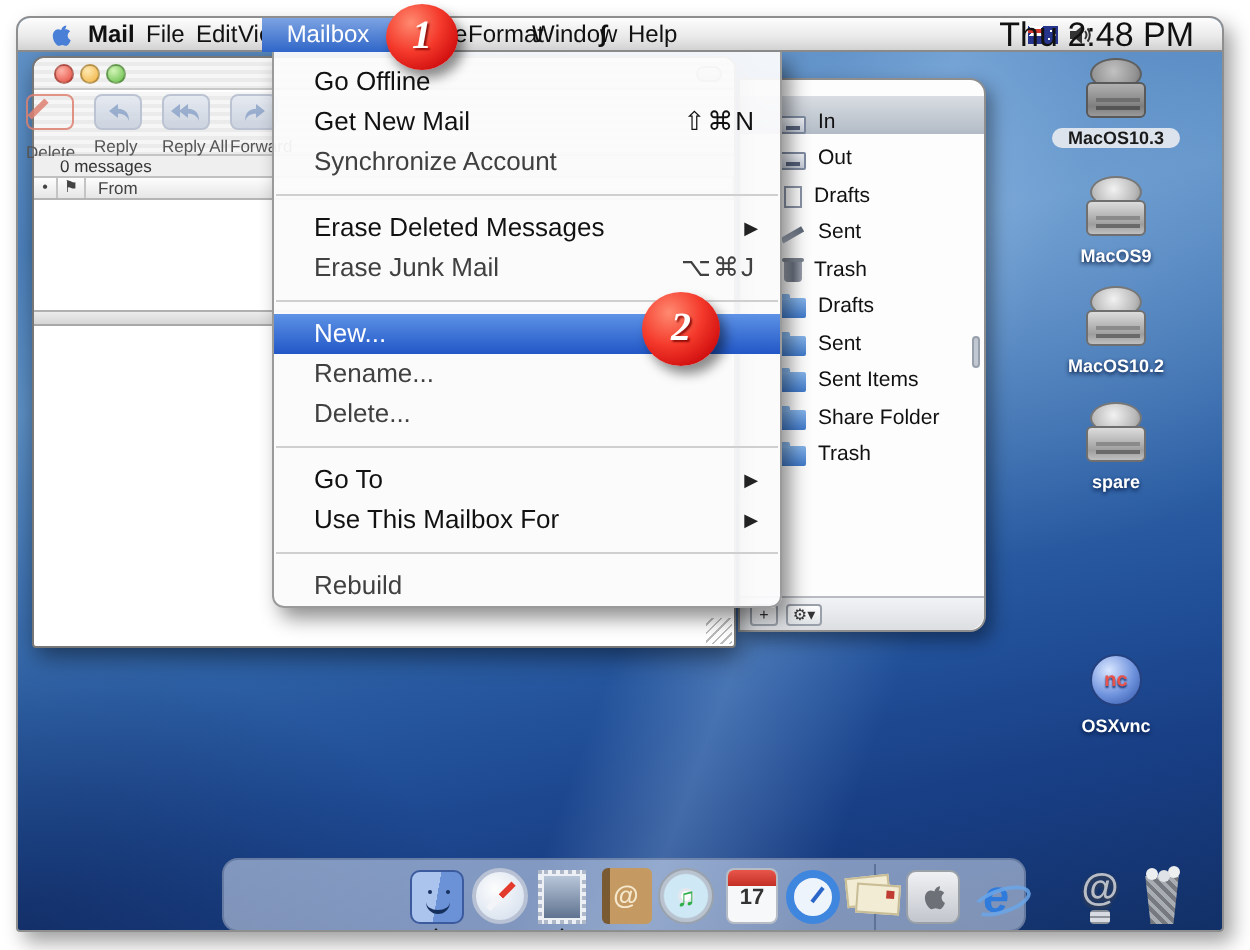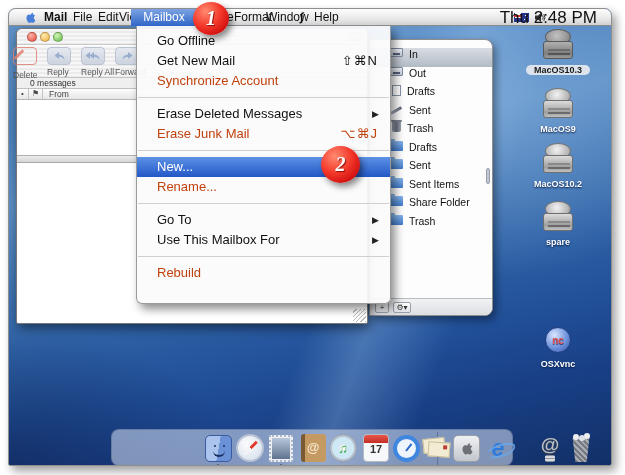--- a/index.html
+++ b/index.html
@@ -47,21 +47,21 @@
   .badge-2 { left:321px; top:146px; width:39px; height:37px; }
 
   
   .menu-panel { position:absolute; left:127px; top:17px; width:255px; height:278px; z-index:25;
     background:rgba(251,251,252,.94); border:1px solid #9a9a9a; border-top:none;
     border-radius:0 0 6px 6px; box-shadow:4px 5px 10px rgba(0,0,0,.45); padding-top:5px;
     font-size:13px; color:#111; overflow:hidden; }
   .mi { position:relative; height:20px; line-height:20px; padding-left:20px; white-space:nowrap; }
   .mi .sc { position:absolute; right:12px; letter-spacing:1px; }
   .mi .sub { position:absolute; right:11px; font-size:9px; color:#222; }
-  .mi.disabled, .mi.disabled .sc { color:#c2410c; }
+  .mi.disabled, .mi.disabled .sc { color:#404040; }
   .mi.selected { background:linear-gradient(#5d92e6,#2257c7); color:#fff; }
   .msep { height:1px; background:#cfcfcf; margin:6px 1px; }
 
   
   .mail-window { position:absolute; left:7px; top:19px; width:352px; height:296px; z-index:10;
     background:#fff; border:1px solid #777; border-radius:6px 6px 2px 2px;
     box-shadow:2px 4px 12px rgba(0,0,0,.5); }
   .pinstripe { background:repeating-linear-gradient(180deg,#f6f6f6 0 2px,#ebebeb 2px 4px); }
   .titlebar { position:absolute; left:0; top:0; width:100%; height:16px; border-radius:6px 6px 0 0;
     border-bottom:1px solid #c8c8c8; }
@@ -88,21 +88,21 @@
   .splitter { position:absolute; left:0; top:126px; width:100%; height:8px;
     background:linear-gradient(#ececec,#d6d6d6); border-top:1px solid #b0b0b0; border-bottom:1px solid #a8a8a8; }
   .preview { position:absolute; left:0; top:134px; width:100%; bottom:1px; background:#fff; border-radius:0 0 2px 2px; }
   .grip { position:absolute; right:1px; bottom:1px; width:13px; height:13px;
     background:repeating-linear-gradient(135deg,transparent 0 2px,#bbb 2px 3px); }
 
   
   .drawer { position:absolute; left:360px; top:30px; width:124px; height:277px; z-index:8;
     background:#fdfdfe; border:1px solid #8e8e8e; border-radius:0 8px 8px 0;
     box-shadow:3px 4px 9px rgba(0,0,0,.4); padding-top:8px; }
-  .mbx-row { display:flex; align-items:flex-start; height:18.5px; padding-left:20px; gap:6px; }
+  .mbx-row { display:flex; align-items:flex-end; height:18.5px; padding-left:20px; gap:6px; }
   .mbx-row.selected { background:linear-gradient(#d9dde3,#b2bbc5); }
   .mbx-label { font-size:10.5px; color:#111; white-space:nowrap; }
   .ic-tray { width:13px; height:9px; background:linear-gradient(#eef1f5,#c3cad6); border:1px solid #7e8aa0; border-radius:1px; position:relative; flex:none; }
   .ic-tray::after { content:""; position:absolute; left:2px; bottom:1px; width:7px; height:2px; background:#55617a; }
   .ic-doc { width:9px; height:11px; background:#fff; border:1px solid #8a93a6; margin-left:2px; flex:none; }
   .ic-pen { width:13px; height:11px; position:relative; flex:none; }
   .ic-pen::before { content:""; position:absolute; left:0; top:5px; width:12px; height:2.5px;
     background:linear-gradient(90deg,#aab2c0,#5c6575); transform:rotate(-30deg); }
   .ic-trash { width:9px; height:10px; background:linear-gradient(90deg,#9aa0ac,#69707e 50%,#9aa0ac); border-radius:0 0 2px 2px; position:relative; margin-left:2px; flex:none; }
   .ic-trash::before { content:""; position:absolute; left:-1px; top:-2px; width:11px; height:2px; background:#7a828e; border-radius:1px; }
@@ -343,20 +343,23 @@
         <span>Erase Junk Mail</span>
         <span class="sc">⌥⌘J</span>
       </div>
       <div class="msep"></div>
       <div class="mi selected">
         <span>New...</span>
       </div>
       <div class="mi disabled">
         <span>Rename...</span>
       </div>
+      <div class="mi disabled">
+        <span>Delete...</span>
+      </div>
       <div class="msep"></div>
       <div class="mi">
         <span>Go To</span>
         <span class="sub">▶</span>
       </div>
       <div class="mi">
         <span>Use This Mailbox For</span>
         <span class="sub">▶</span>
       </div>
       <div class="msep"></div>

